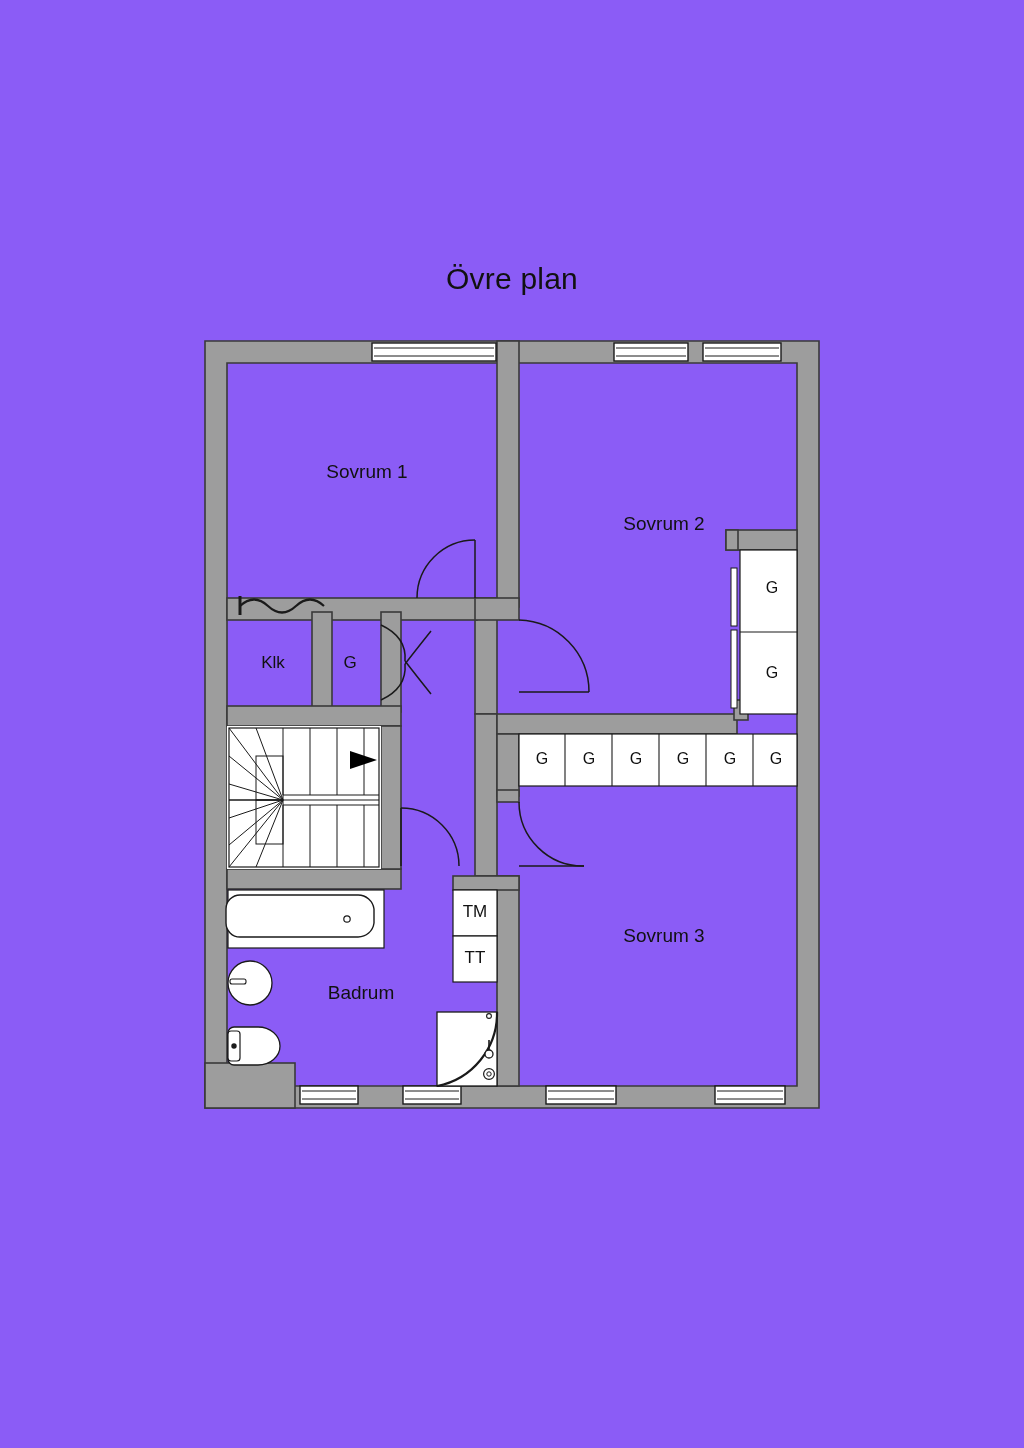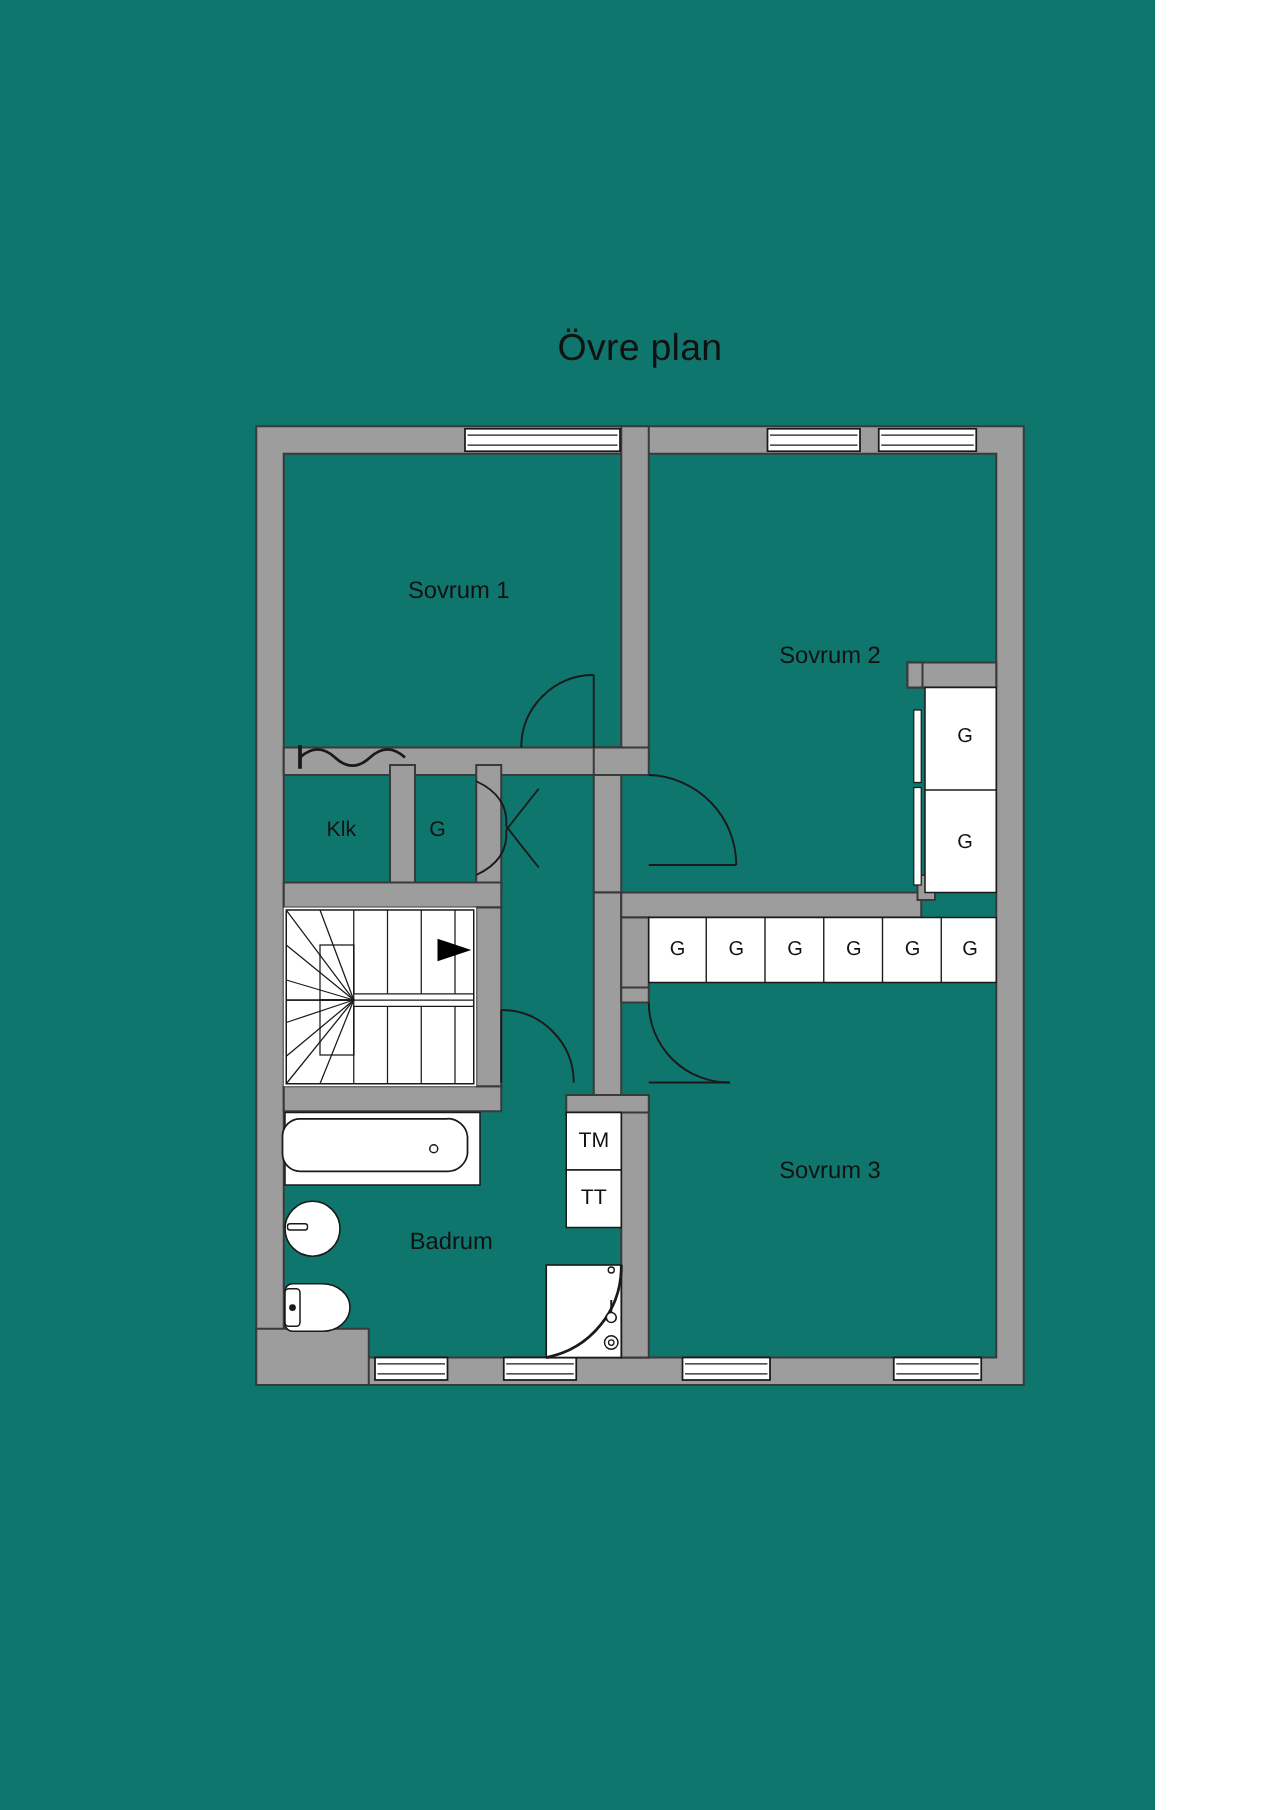--- a/index.html
+++ b/index.html
@@ -10,23 +10,23 @@
   body {
     width: 1024px;
     height: 1448px;
     font-family: "Liberation Sans", sans-serif;
     color: #1a1a1a;
     position: relative;
     overflow: hidden;
   }
   #floorplan-page {
     position: relative;
-    width: 924px;
+    width: 1024px;
     height: 1448px;
-    background: #0f766e;
+    background: #8b5cf6;
   }
   #plan-title {
     position: absolute;
     top: 262px;
     left: 0;
     width: 1024px;
     text-align: center;
     font-size: 30px;
     font-weight: 400;
     letter-spacing: 0.2px;

